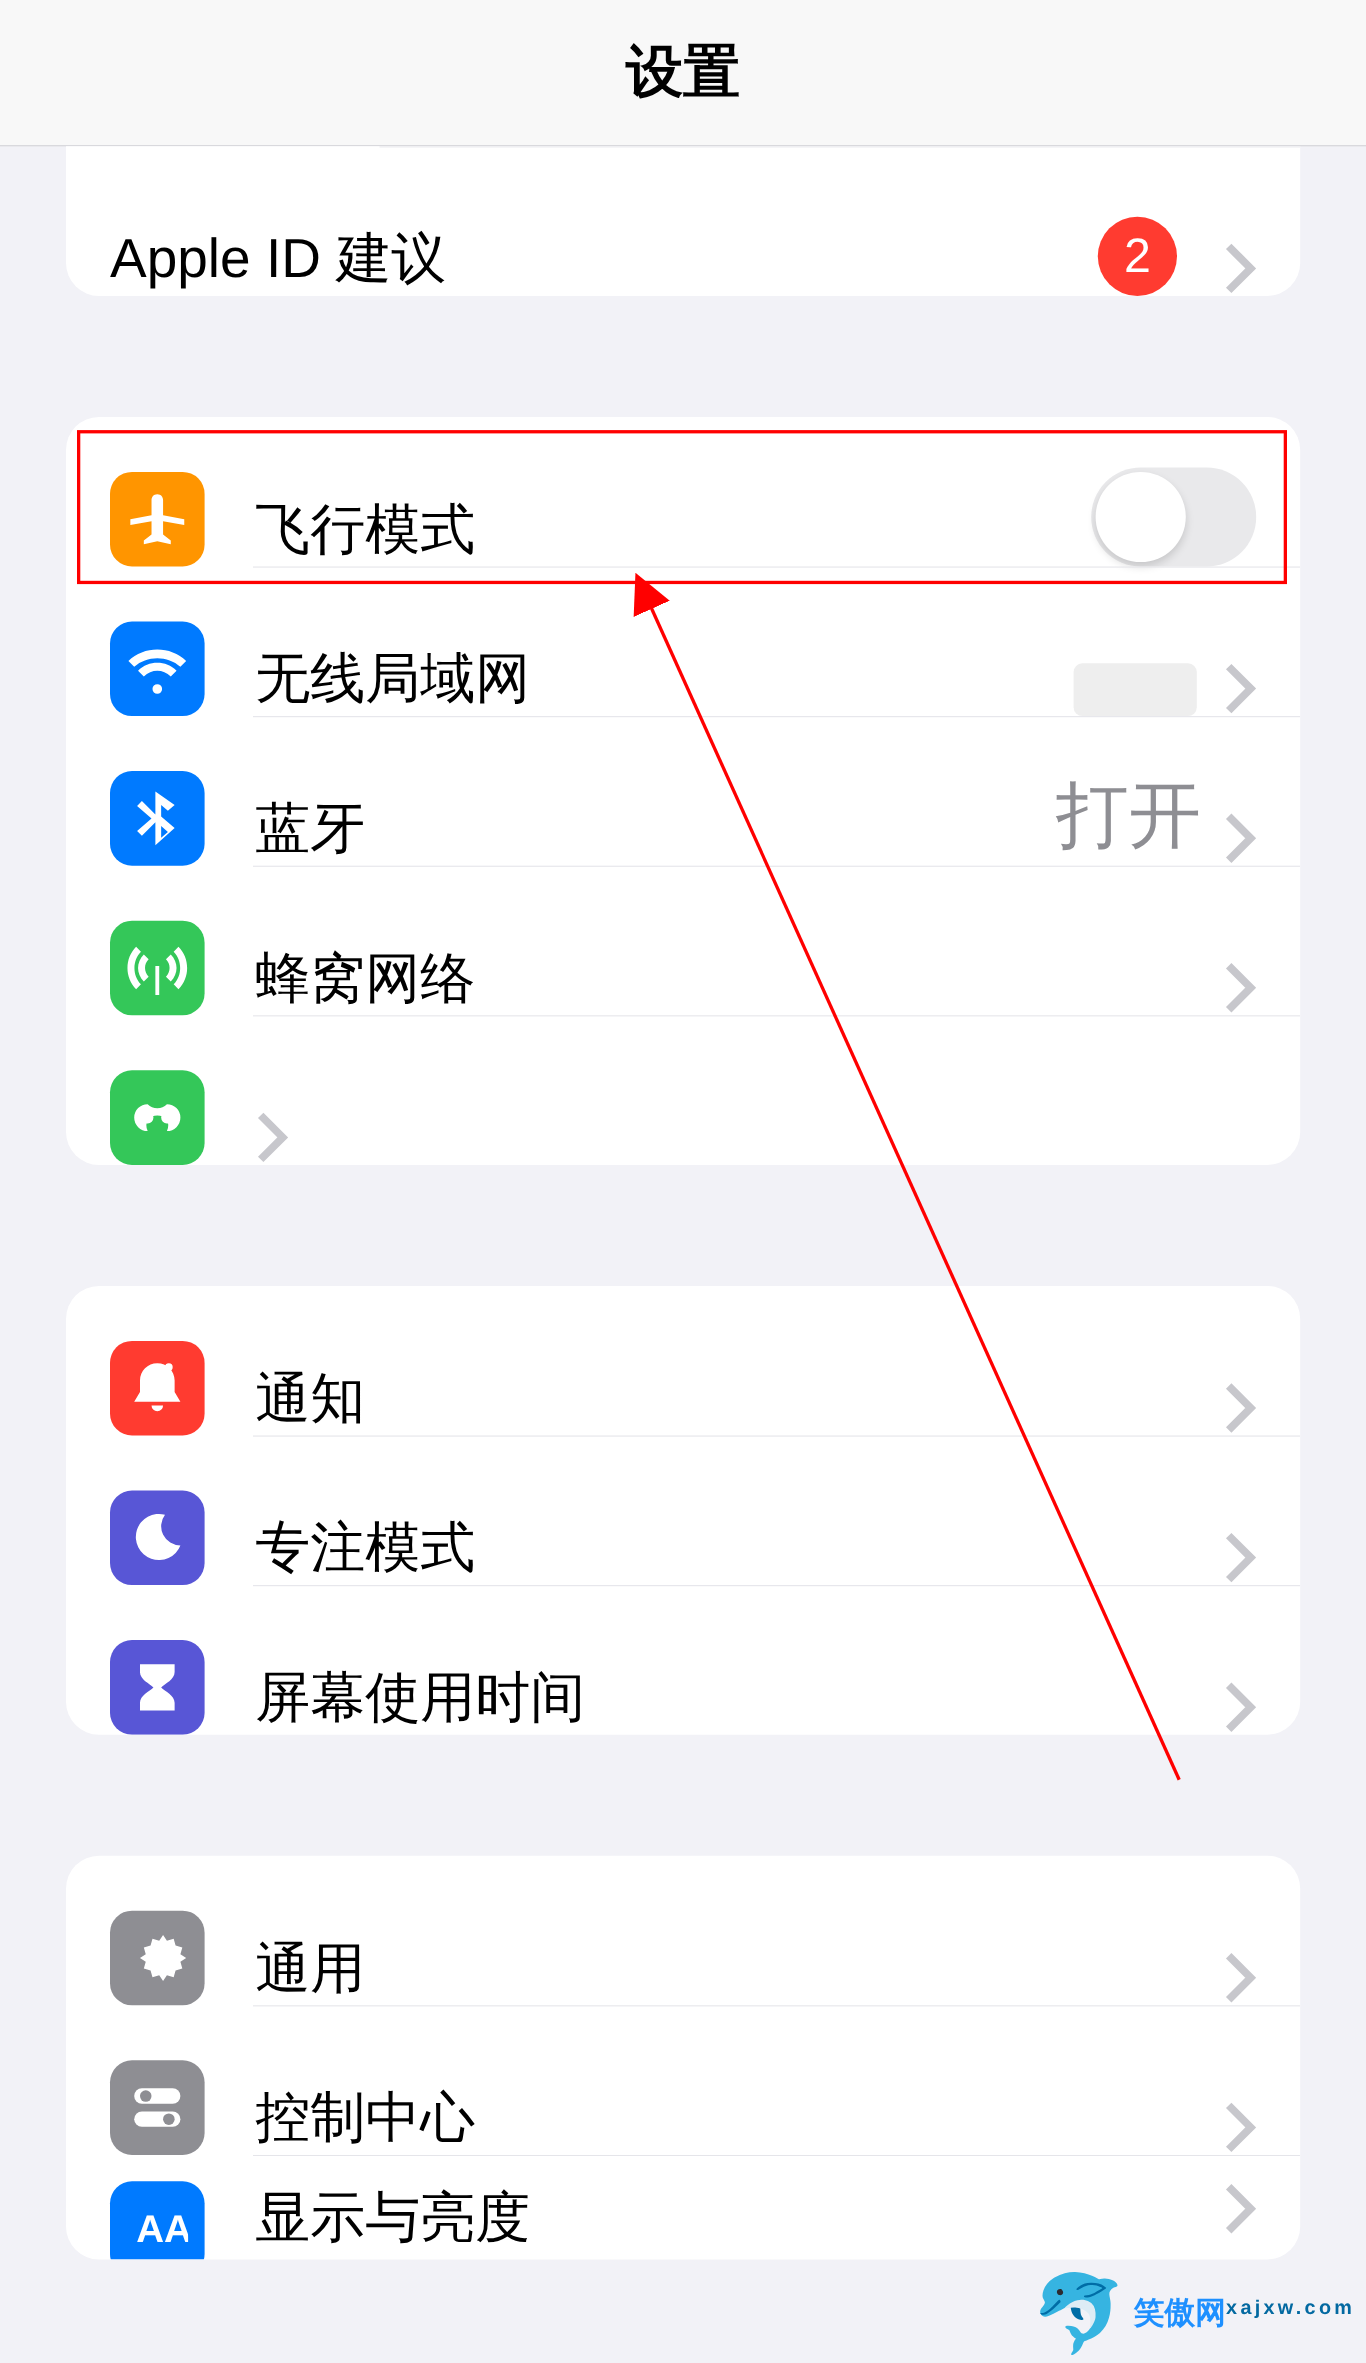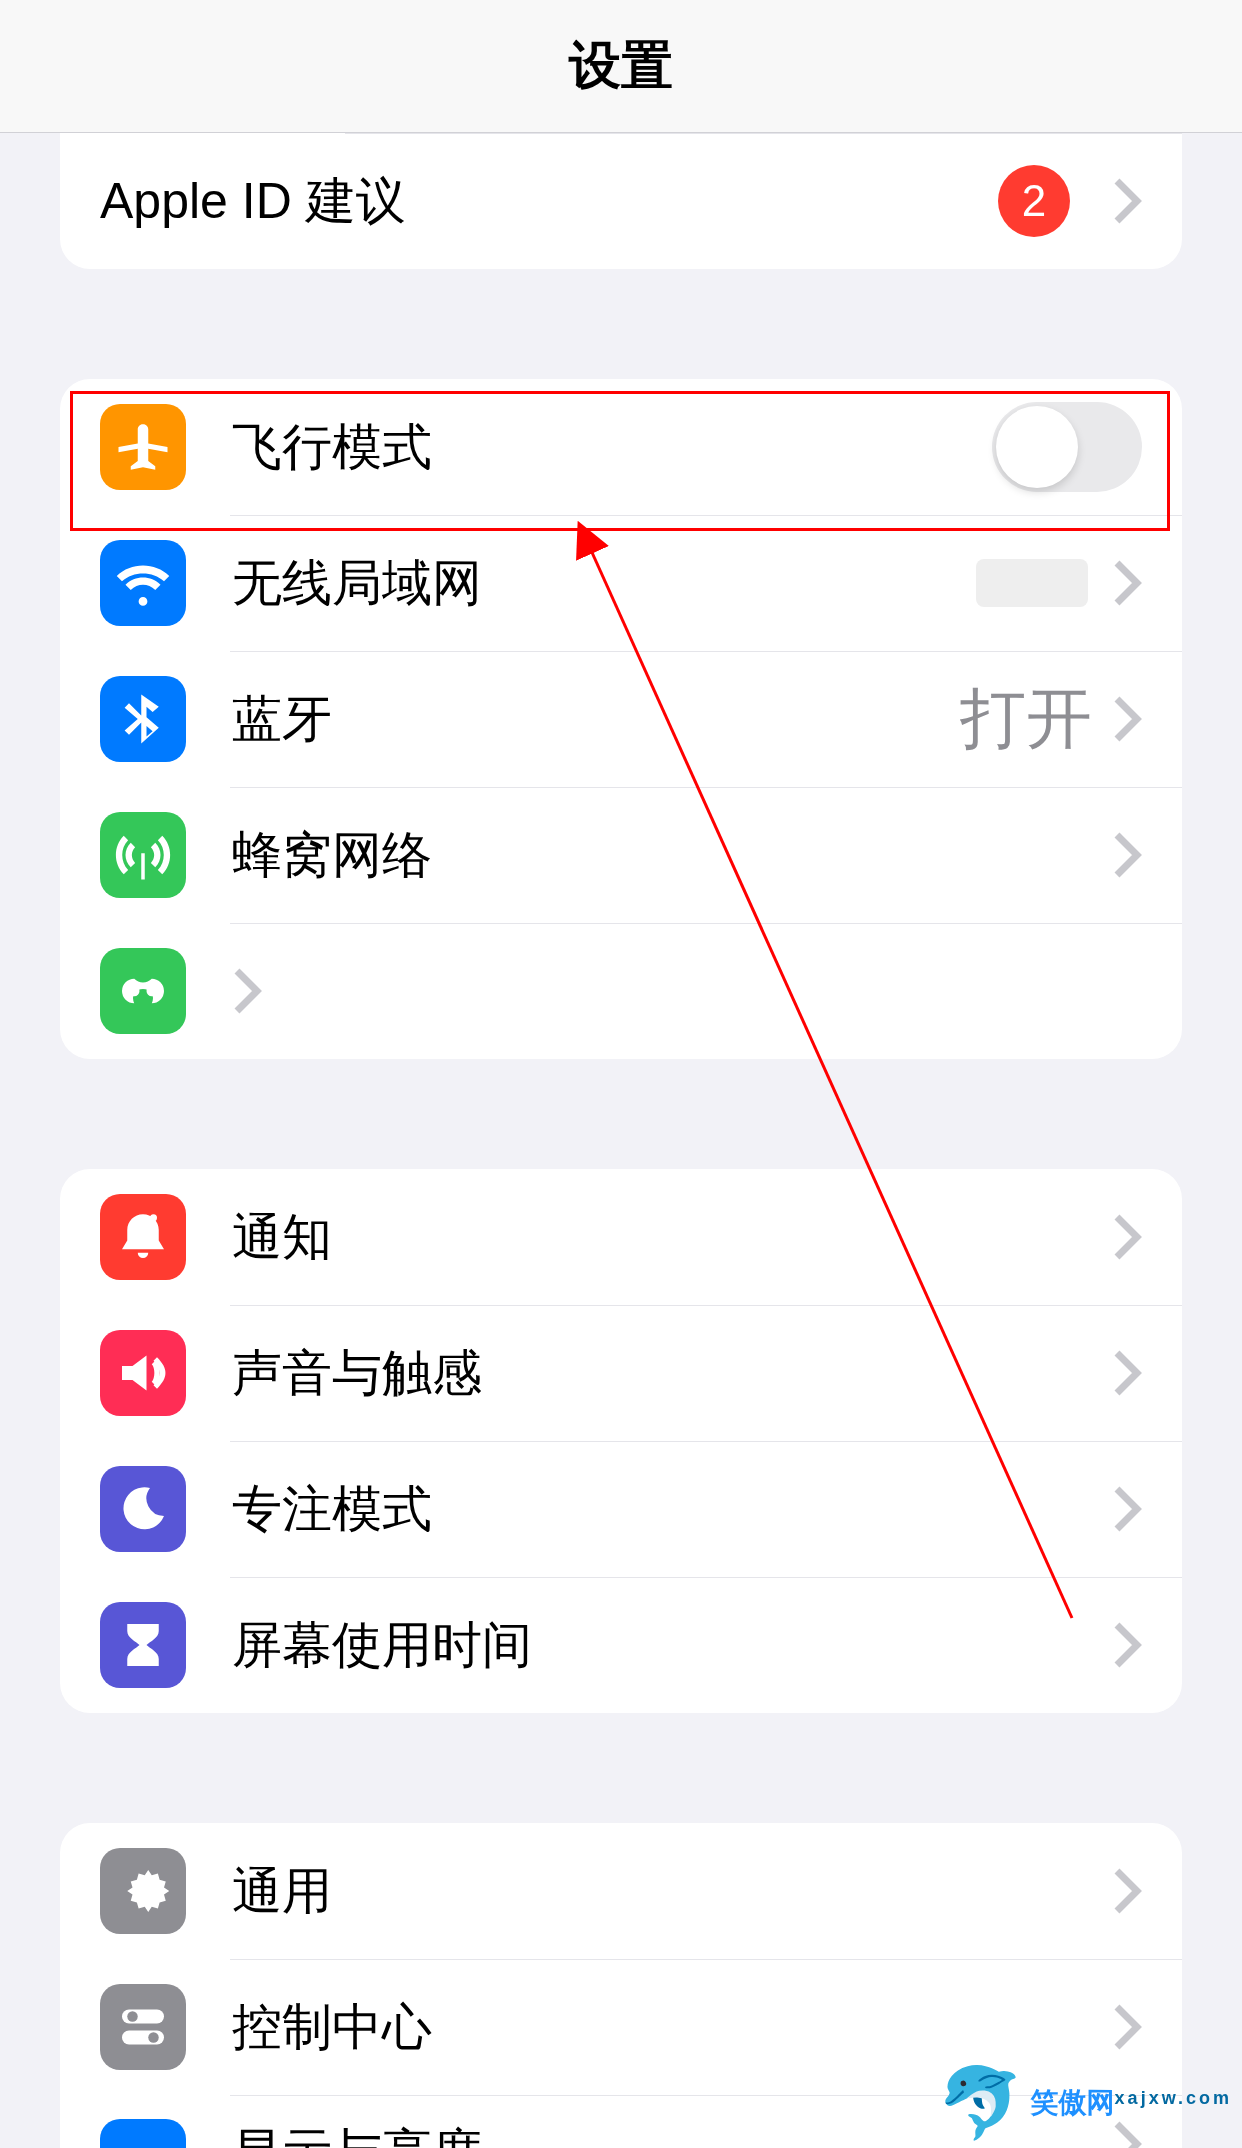--- a/index.html
+++ b/index.html
@@ -36,21 +36,21 @@
       border-radius: 30px;
       overflow: hidden;
     }
     .group-top-partial {
       margin-top: 0;
       border-top-left-radius: 0;
       border-top-right-radius: 0;
     }
     .row {
       display: flex;
-      align-items: center;
+      align-items: flex-end;
       min-height: 136px;
       padding: 0 40px 0 40px;
       position: relative;
     }
     .row + .row::before {
       content: "";
       position: absolute;
       left: 170px;
       right: 0;
       top: 0;
@@ -266,31 +266,20 @@
         <svg viewBox="0 0 64 64">
             <path d="M32 6c-10 0-18 8-18 18v12l-6 10h48l-6-10V24c0-10-8-18-18-18zM26 50a6 6 0 0012 0z M44 14a4 4 0 100-8 4 4 0 000 8z"></path>
           </svg>
       </div>
       <div class="label">通知</div>
       <div class="chevron"><svg viewBox="0 0 30 50">
             <polyline points="5,5 25,25 5,45"></polyline>
           </svg></div>
     </div>
     <div class="row">
-      <div class="icon-box" style="background:#ff2d55">
-        <svg viewBox="0 0 64 64">
-            <path d="M8 24v16h12l16 12V12L20 24zM42 22c4 4 4 16 0 20l4 4c7-7 7-21 0-28zM48 14l-4 4c10 10 10 18 0 28l4 4c13-13 13-23 0-36z"></path>
-          </svg>
-      </div>
-      <div class="label">声音与触感</div>
-      <div class="chevron"><svg viewBox="0 0 30 50">
-            <polyline points="5,5 25,25 5,45"></polyline>
-          </svg></div>
-    </div>
-    <div class="row">
       <div class="icon-box" style="background:#5856d6">
         <svg viewBox="0 0 64 64">
             <path d="M40 8A24 24 0 1056 40 20 20 0 0140 8z"></path>
           </svg>
       </div>
       <div class="label">专注模式</div>
       <div class="chevron"><svg viewBox="0 0 30 50">
             <polyline points="5,5 25,25 5,45"></polyline>
           </svg></div>
     </div>

